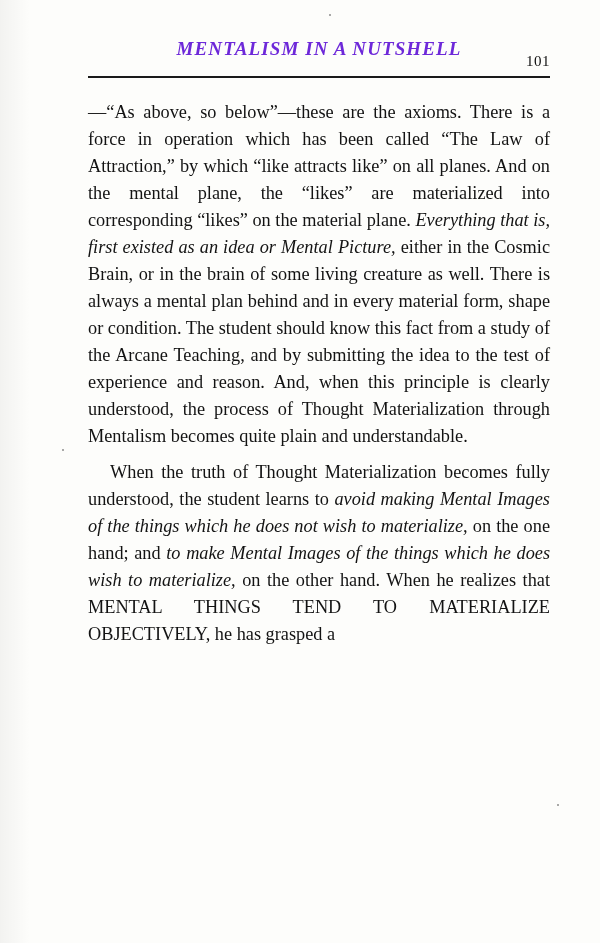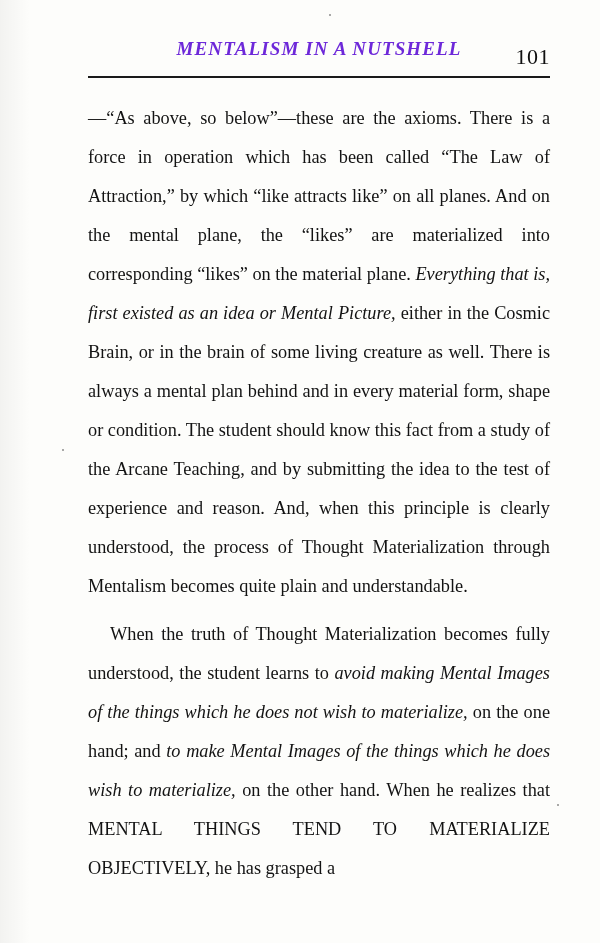--- a/index.html
+++ b/index.html
@@ -38,35 +38,35 @@
     font-weight: 700;
     font-size: 19px;
     letter-spacing: 1.1px;
     color: #6d28d9;
     white-space: nowrap;
   }
   .running-head .folio {
     position: absolute;
     right: 0;
     bottom: 2px;
-    font-size: 22px;
+    font-size: 15px;
     font-variant: small-caps;
     letter-spacing: 0.5px;
     color: #101010;
   }
   .rule {
     width: 100%;
     height: 2px;
     background: #1a1a1a;
     margin-top: 4px;
   }
   .body-text {
     margin-top: 21px;
     font-size: 18.3px;
-    line-height: 39px;
+    line-height: 27px;
     text-align: justify;
     text-justify: inter-word;
     color: #131313;
   }
   .para {
     margin: 0;
     text-indent: 0;
   }
   .para + .para {
     margin-top: 9px;

